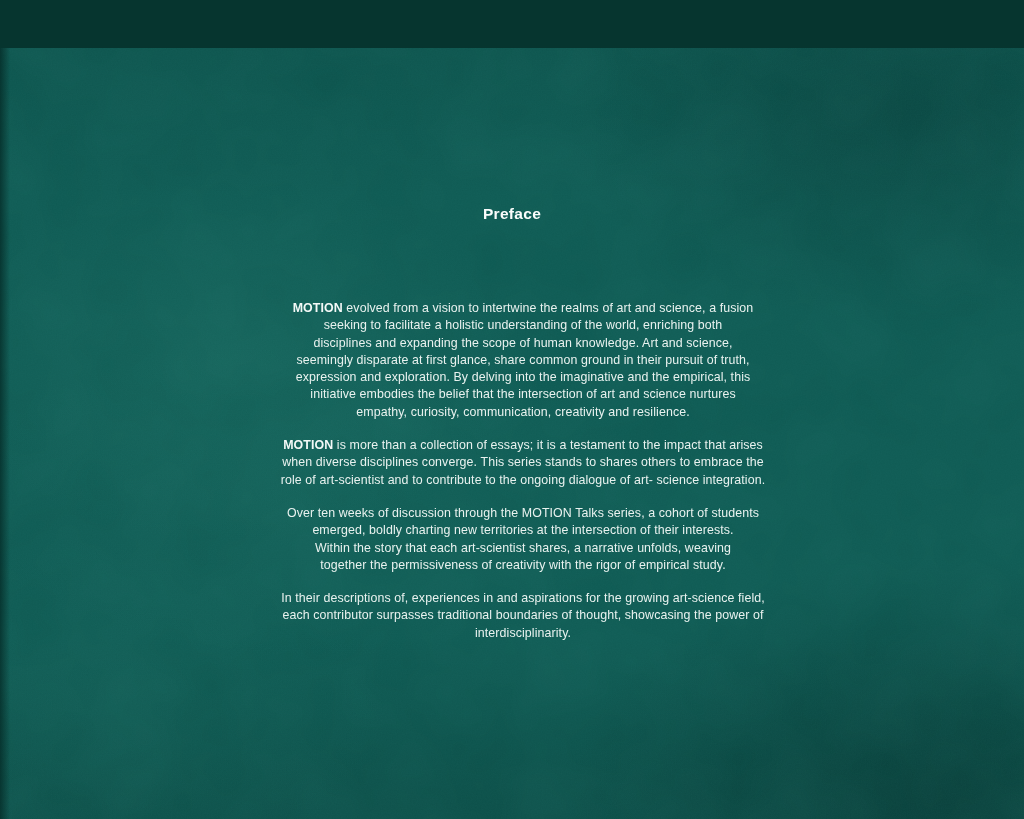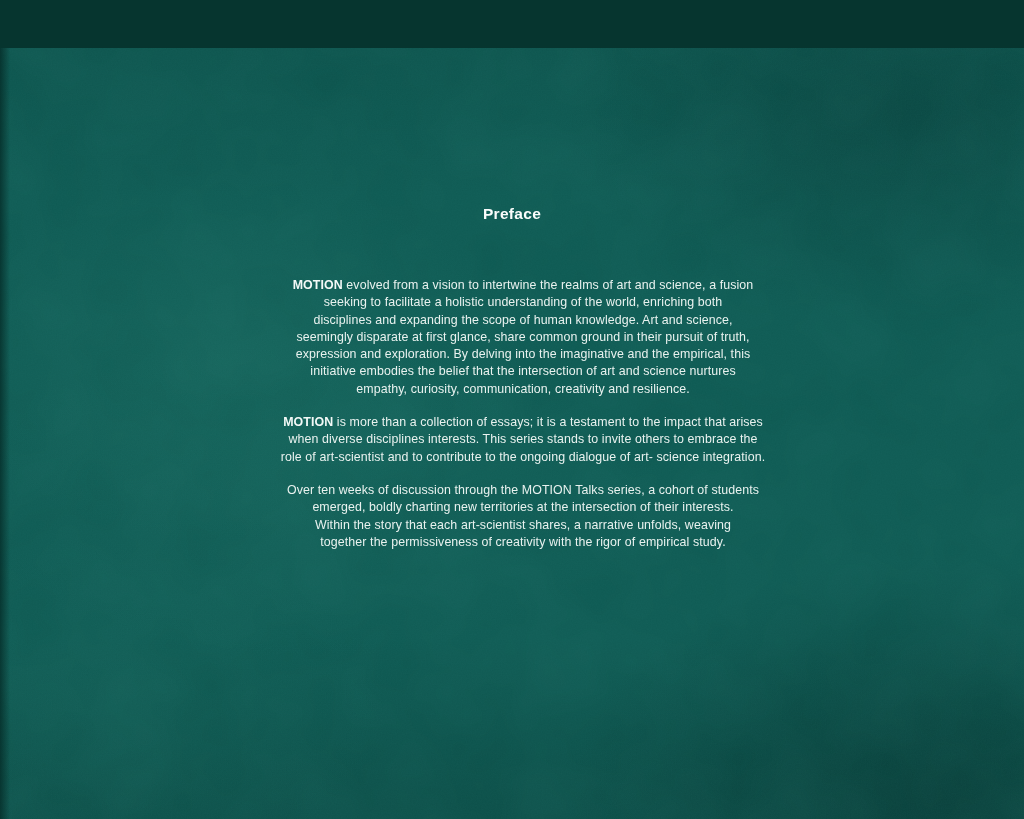--- a/index.html
+++ b/index.html
@@ -42,21 +42,21 @@
     width: 1024px;
     margin: 0;
     text-align: center;
     font-size: 15.5px;
     font-weight: 700;
     letter-spacing: 0.3px;
     color: #fafdfc;
   }
   .body-text {
     position: absolute;
-    top: 229px;
+    top: 252px;
     left: 203px;
     width: 640px;
     text-align: center;
     color: #e9f2ef;
     font-size: 12.4px;
     line-height: 17.3px;
     letter-spacing: 0.1px;
   }
   .body-text p {
     margin: 0 0 16px 0;
@@ -108,25 +108,28 @@
 
   <div class="body-text">
     <p><strong>MOTION</strong><span> evolved from a vision to intertwine the realms of art and science, a fusion
 seeking to facilitate a holistic understanding of the world, enriching both
 disciplines and expanding the scope of human knowledge. Art and science,
 seemingly disparate at first glance, share common ground in their pursuit of truth,
 expression and exploration. By delving into the imaginative and the empirical, this
 initiative embodies the belief that the intersection of art and science nurtures
 empathy, curiosity, communication, creativity and resilience.</span></p>
     <p><strong>MOTION</strong><span> is more than a collection of essays; it is a testament to the impact that arises
-when diverse disciplines interests. This series stands to invite others to embrace the
+when diverse disciplines converge. This series stands to shares others to embrace the
 role of art-scientist and to contribute to the ongoing dialogue of art- science integration.</span></p>
     <p><strong></strong><span>Over ten weeks of discussion through the MOTION Talks series, a cohort of students
 emerged, boldly charting new territories at the intersection of their interests.
 Within the story that each art-scientist shares, a narrative unfolds, weaving
 together the permissiveness of creativity with the rigor of empirical study.</span></p>
+    <p><strong></strong><span>In their descriptions of, experiences in and aspirations for the growing art-science field,
+each contributor surpasses traditional boundaries of thought, showcasing the power of
+interdisciplinarity.</span></p>
   </div>
 
   <div class="footer">
     <span>MOTION</span><span class="page-num">1</span>
   </div>
 
 </div>
 
 </body></html>

